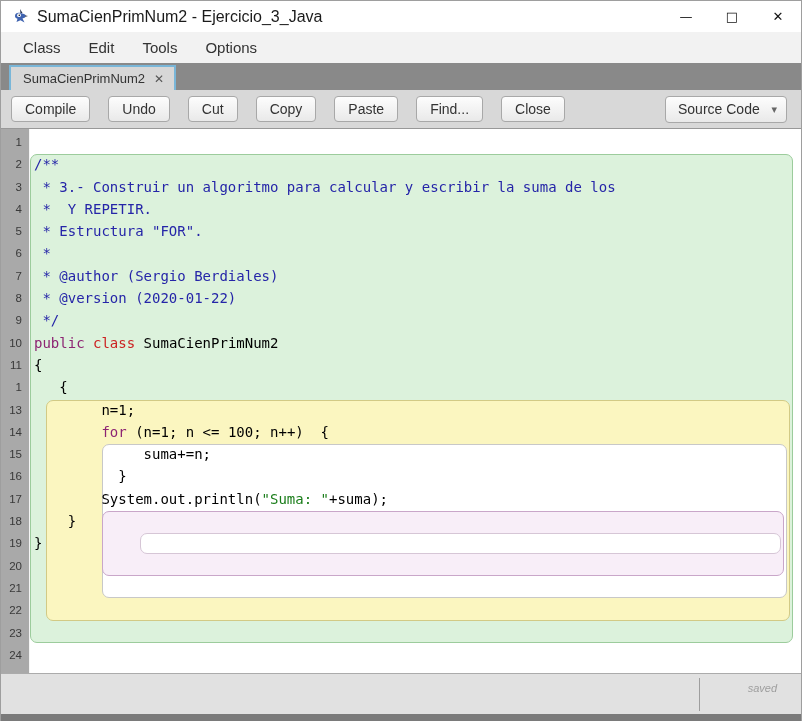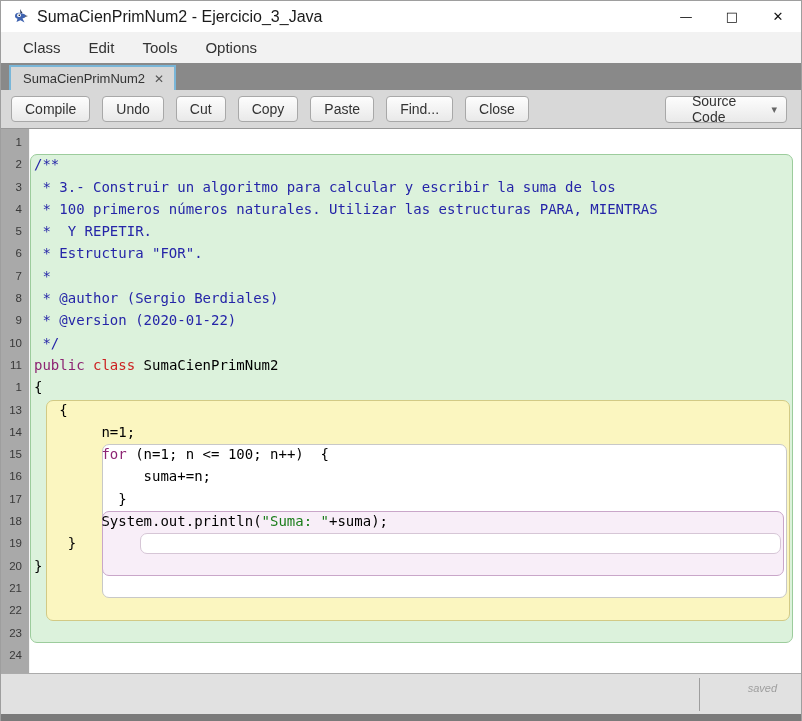--- a/index.html
+++ b/index.html
@@ -21,27 +21,27 @@
   .menu-item { padding:5px 14px; font-size:15px; color:#333; }
   
   .tabstrip { height:27px; background:#898989; display:flex; align-items:flex-end; padding-left:8px; }
   .tab { height:25px; background:#d7d7d7; border:2px solid #79b6d8; border-bottom:none;
          display:flex; align-items:center; padding:0 10px 0 12px; }
   .tab-label { font-size:13px; color:#333; }
   .tab-close { margin-left:9px; font-size:12px; color:#555; }
   
   .toolbar { height:39px; background:#d8d8d8; border-bottom:1px solid #989898;
              display:flex; align-items:center; padding:0 14px 0 10px; }
-  .tb-buttons { display:flex; gap:12px; }
+  .tb-buttons { display:flex; gap:18px; }
   .tb-btn { height:26px; padding:0 13px; font-size:14px; color:#333;
             background:linear-gradient(#fdfdfd,#e9e9e9); border:1px solid #a8a8a8;
             border-radius:4px; display:flex; align-items:center; }
   .view-select { margin-left:auto; width:122px; height:27px;
                  background:linear-gradient(#fdfdfd,#e9e9e9); border:1px solid #a8a8a8;
-                 border-radius:4px; display:flex; align-items:center; padding:0 9px 0 26px; }
+                 border-radius:4px; display:flex; align-items:center; padding:0 9px 0 12px; }
   .view-select .vs-label { font-size:14px; color:#333; }
   .view-select .caret { margin-left:auto; font-size:11px; color:#666; }
   
   .editor { height:544px; background:#ffffff; display:flex; position:relative; }
   .gutter { width:29px; background:#a9a9a9; border-right:1px solid #f5f5f5; padding-top:2px; flex:0 0 auto; }
   .ln { height:22.3px; line-height:22.3px; text-align:right; padding-right:7px;
         font-size:11.5px; color:#393939; }
   .code-area { position:relative; flex:1 1 auto; background:#fff; overflow:hidden; }
   .scope { position:absolute; border:1px solid; border-radius:7px; }
   .code-lines { position:absolute; top:2px; left:0; right:0; }
@@ -141,21 +141,20 @@
           <div class="scope" style="top: 25.3px; height: 488.6px; left: 0px; right: 8px; background: rgb(220, 242, 220); border-color: rgb(156, 204, 156);"></div>
           <div class="scope" style="top: 270.6px; height: 221px; left: 16px; right: 11px; background: rgb(251, 246, 192); border-color: rgb(210, 202, 133);"></div>
           <div class="scope" style="top: 315.2px; height: 154.1px; left: 72px; right: 14px; background: rgb(255, 255, 255); border-color: rgb(200, 200, 200);"></div>
           <div class="scope" style="top: 382.1px; height: 64.9px; left: 72px; right: 17px; background: rgb(248, 238, 248); border-color: rgb(201, 166, 201);"></div>
           <div class="scope" style="top: 404.4px; height: 20.3px; left: 110px; right: 20px; background: rgb(255, 255, 255); border-color: rgb(214, 198, 214);"></div>
         </div>
       <div class="code-lines" id="codelines">
           <div class="code-line"></div>
           <div class="code-line"><span class="seg-c">/**</span></div>
           <div class="code-line"><span class="seg-c"> * 3.- Construir un algoritmo para calcular y escribir la suma de los</span></div>
-          <div class="code-line"><span class="seg-c"> * 100 primeros números naturales. Utilizar las estructuras PARA, MIENTRAS</span></div>
           <div class="code-line"><span class="seg-c"> *  Y REPETIR.</span></div>
           <div class="code-line"><span class="seg-c"> * Estructura "FOR".</span></div>
           <div class="code-line"><span class="seg-c"> *</span></div>
           <div class="code-line"><span class="seg-c"> * @author (Sergio Berdiales)</span></div>
           <div class="code-line"><span class="seg-c"> * @version (2020-01-22)</span></div>
           <div class="code-line"><span class="seg-c"> */</span></div>
           <div class="code-line"><span class="seg-k1">public</span><span class="seg-p"> </span><span class="seg-k2">class</span><span class="seg-p"> SumaCienPrimNum2</span></div>
           <div class="code-line"><span class="seg-p">{</span></div>
           <div class="code-line"><span class="seg-p">   {</span></div>
           <div class="code-line"><span class="seg-p">        n=1;</span></div>

